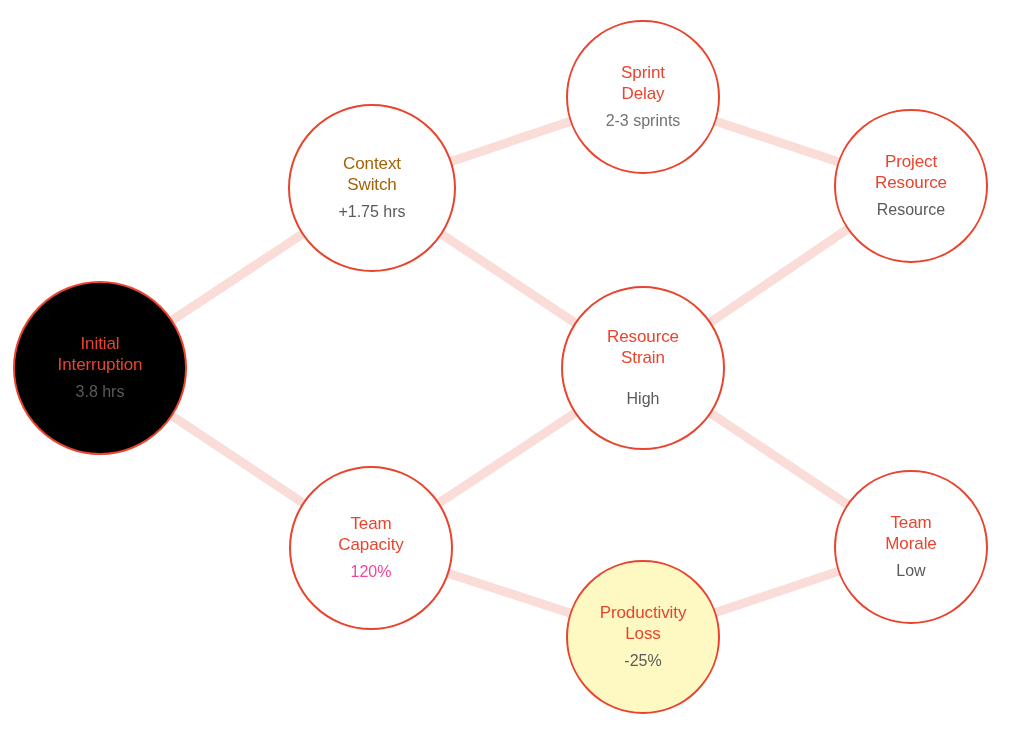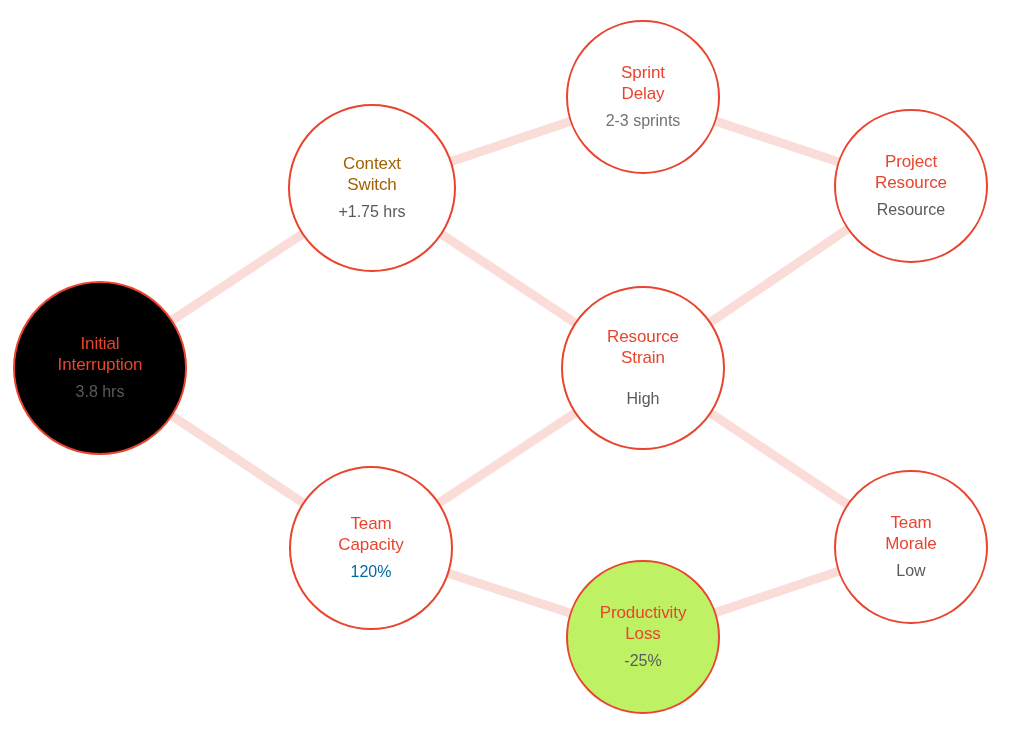--- a/index.html
+++ b/index.html
@@ -98,23 +98,23 @@
         <div class="node-value" style="color: rgb(90, 90, 90);">Resource</div>
       </div>
       <div class="node" style="left: 561px; top: 286px; width: 164px; height: 164px; border: 2.5px solid rgb(232, 68, 46); background: rgb(255, 255, 255); gap: 13px;">
         <div class="node-label" style="color: rgb(232, 68, 46);">Resource
 Strain</div>
         <div class="node-value" style="color: rgb(90, 90, 90);">High</div>
       </div>
       <div class="node" style="left: 289px; top: 466px; width: 164px; height: 164px; border: 2.5px solid rgb(232, 68, 46); background: rgb(255, 255, 255);">
         <div class="node-label" style="color: rgb(232, 68, 46);">Team
 Capacity</div>
-        <div class="node-value" style="color: #0369a1;">120%</div>
+        <div class="node-value" style="color: #ec4899;">120%</div>
       </div>
-      <div class="node" style="left: 566px; top: 560px; width: 154px; height: 154px; border: 2.5px solid rgb(232, 68, 46); background: #bef264;">
+      <div class="node" style="left: 566px; top: 560px; width: 154px; height: 154px; border: 2.5px solid rgb(232, 68, 46); background: #fef9c3;">
         <div class="node-label" style="color: rgb(232, 68, 46);">Productivity
 Loss</div>
         <div class="node-value" style="color: rgb(90, 90, 90);">-25%</div>
       </div>
       <div class="node" style="left: 834px; top: 470px; width: 154px; height: 154px; border: 2.5px solid rgb(232, 68, 46); background: rgb(255, 255, 255);">
         <div class="node-label" style="color: rgb(232, 68, 46);">Team
 Morale</div>
         <div class="node-value" style="color: rgb(90, 90, 90);">Low</div>
       </div>
     </div>

